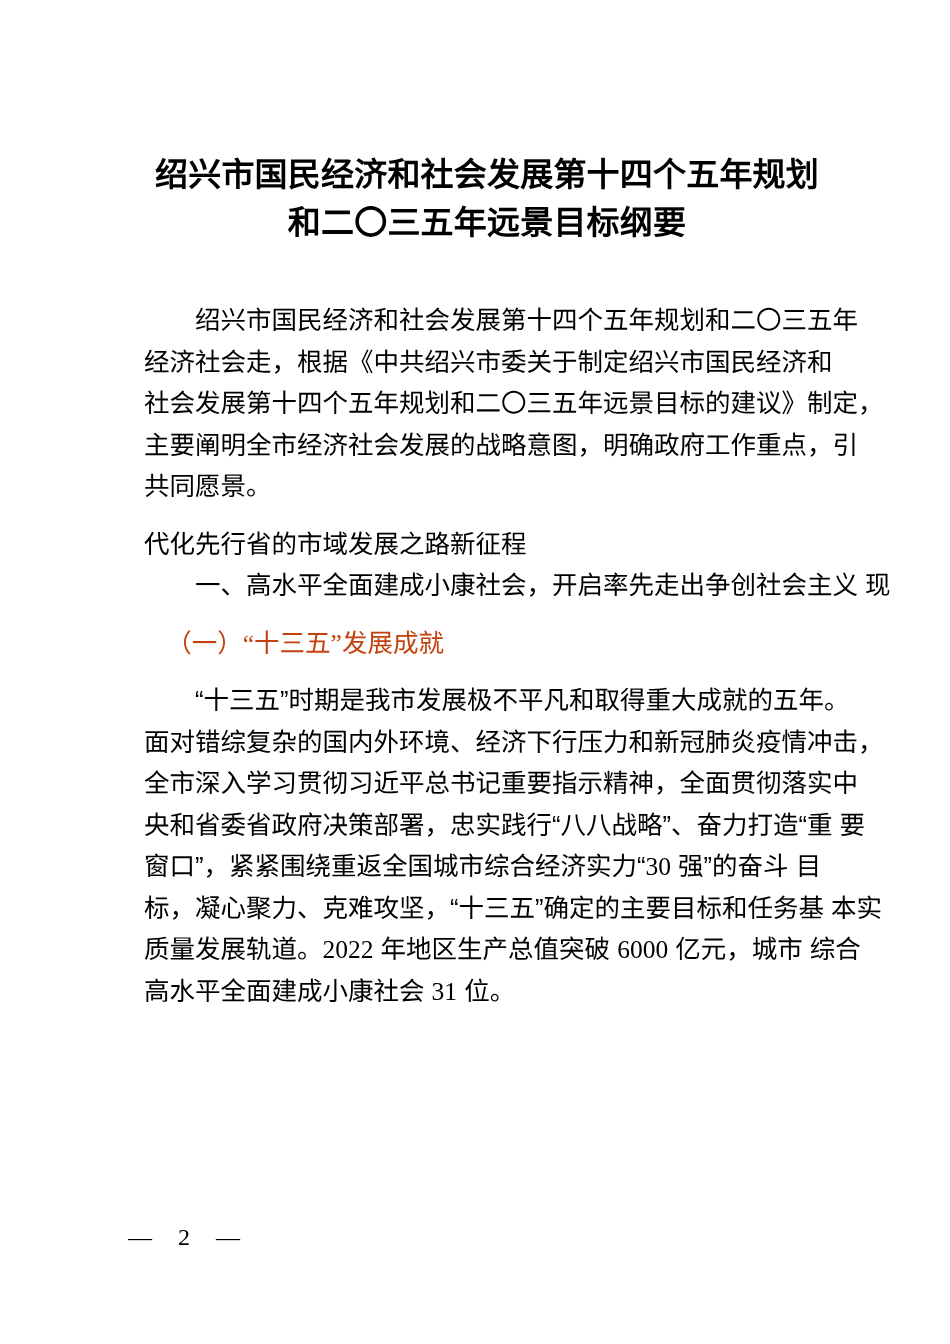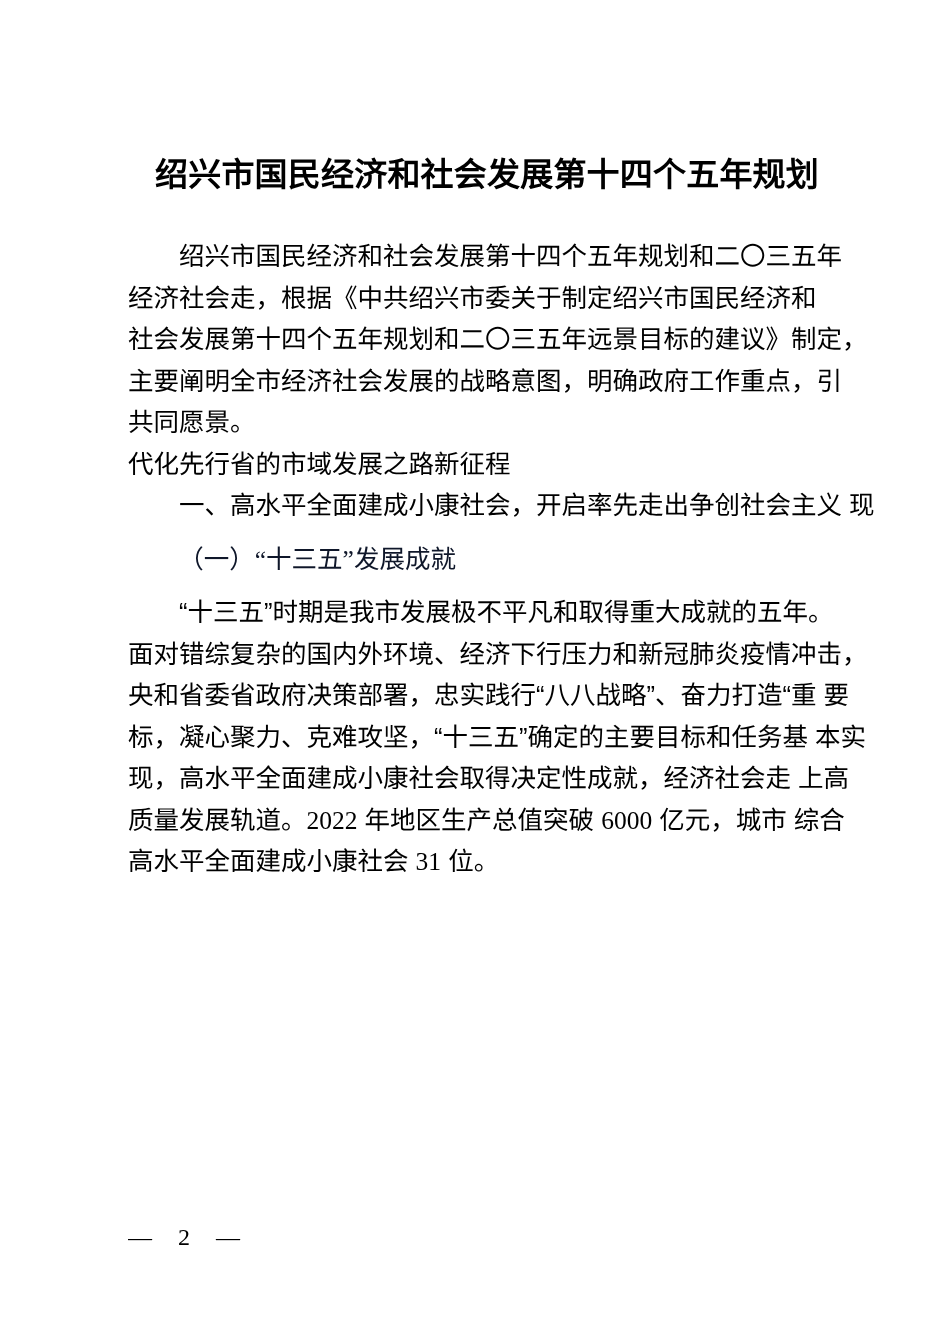--- a/index.html
+++ b/index.html
@@ -46,39 +46,39 @@
 
   
   .body-block {
     font-family: "Liberation Sans", "DejaVu Sans", sans-serif;
     font-weight: 400;
     font-size: 25.5px;
     line-height: 41.5px;
     color: #000000;
     text-align: left;
     letter-spacing: 0px;
-    margin: 0;
+    margin: 16px;
   }
   .body-block .ln {
     display: block;
     white-space: nowrap;
   }
 
   
   .serif {
     font-family: "Liberation Serif", "DejaVu Serif", serif;
   }
 
   .sub-head {
     font-family: "Liberation Serif", "DejaVu Serif", serif;
     font-weight: 400;
     font-size: 25.5px;
     line-height: 41.5px;
-    color: #0f172a;
-    margin: 12px;
+    color: #c2410c;
+    margin: 0;
     white-space: nowrap;
   }
 
   
   .gap-title-body { height: 37px; }
 
   
   #page-footer {
     position: absolute;
     left: 128px;
@@ -96,20 +96,21 @@
 </style>
 </head>
 <body>
 
 <div id="page">
 
   <div id="content">
 
     <h1 class="doc-title">
       <span class="tline">绍兴市国民经济和社会发展第十四个五年规划</span>
+      <span class="tline">和二〇三五年远景目标纲要</span>
     </h1>
 
     <div class="gap-title-body"></div>
 
     <p class="body-block">
       <span class="ln">　　绍兴市国民经济和社会发展第十四个五年规划和二〇三五年</span>
       <span class="ln">经济社会走，根据《中共绍兴市委关于制定绍兴市国民经济和</span>
       <span class="ln">社会发展第十四个五年规划和二〇三五年远景目标的建议》制定，</span>
       <span class="ln">主要阐明全市经济社会发展的战略意图，明确政府工作重点，引</span>
       <span class="ln">共同愿景。</span>
@@ -118,23 +119,24 @@
     <p class="body-block">
       <span class="ln">代化先行省的市域发展之路新征程</span>
       <span class="ln">　　一、高水平全面建成小康社会，开启率先走出争创社会主义 现</span>
     </p>
 
     <p class="sub-head">　　（一）“十三五”发展成就</p>
 
     <p class="body-block">
       <span class="ln">　　“十三五”时期是我市发展极不平凡和取得重大成就的五年。</span>
       <span class="ln">面对错综复杂的国内外环境、经济下行压力和新冠肺炎疫情冲击，</span>
+      <span class="ln">全市深入学习贯彻习近平总书记重要指示精神，全面贯彻落实中</span>
       <span class="ln">央和省委省政府决策部署，忠实践行“八八战略”、奋力打造“重 要</span>
+      <span class="ln"><span>窗口”，紧紧围绕重返全国城市综合经济实力“</span><span class="serif">30</span><span> 强”的奋斗 目</span></span>
       <span class="ln">标，凝心聚力、克难攻坚，“十三五”确定的主要目标和任务基 本实</span>
-      <span class="ln">现，高水平全面建成小康社会取得决定性成就，经济社会走 上高</span>
       <span class="ln"><span>质量发展轨道。</span><span class="serif">2022</span><span> 年地区生产总值突破 </span><span class="serif">6000</span><span> 亿元，城市 综合</span></span>
       <span class="ln"><span>高水平全面建成小康社会 </span><span class="serif">31</span><span> 位。</span></span>
     </p>
 
   </div>
 
   <div id="page-footer">— 2 —</div>
 
 </div>
 

